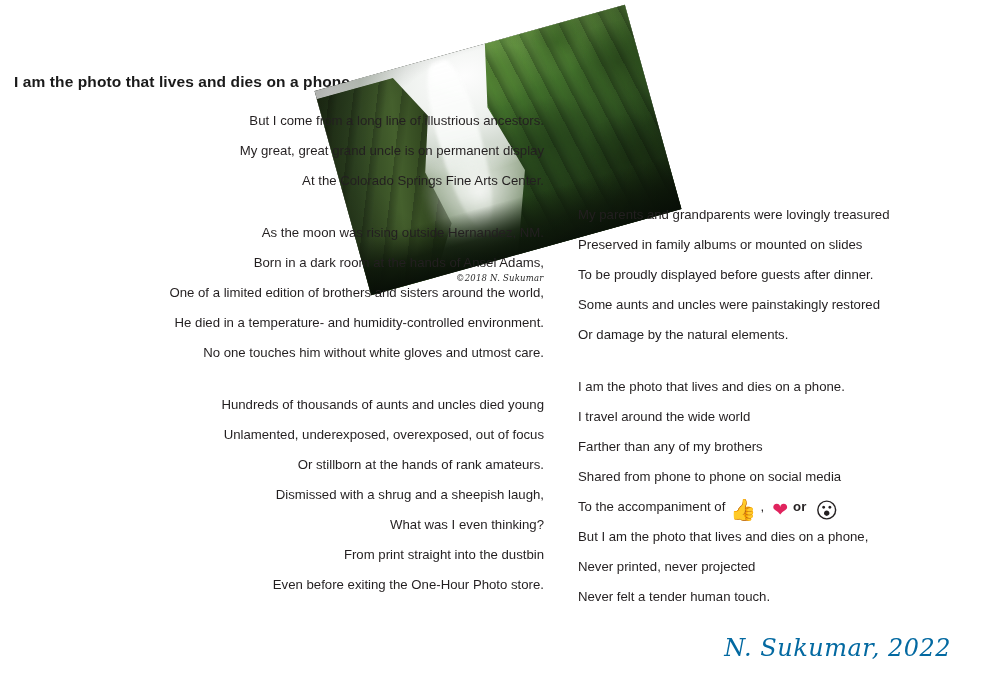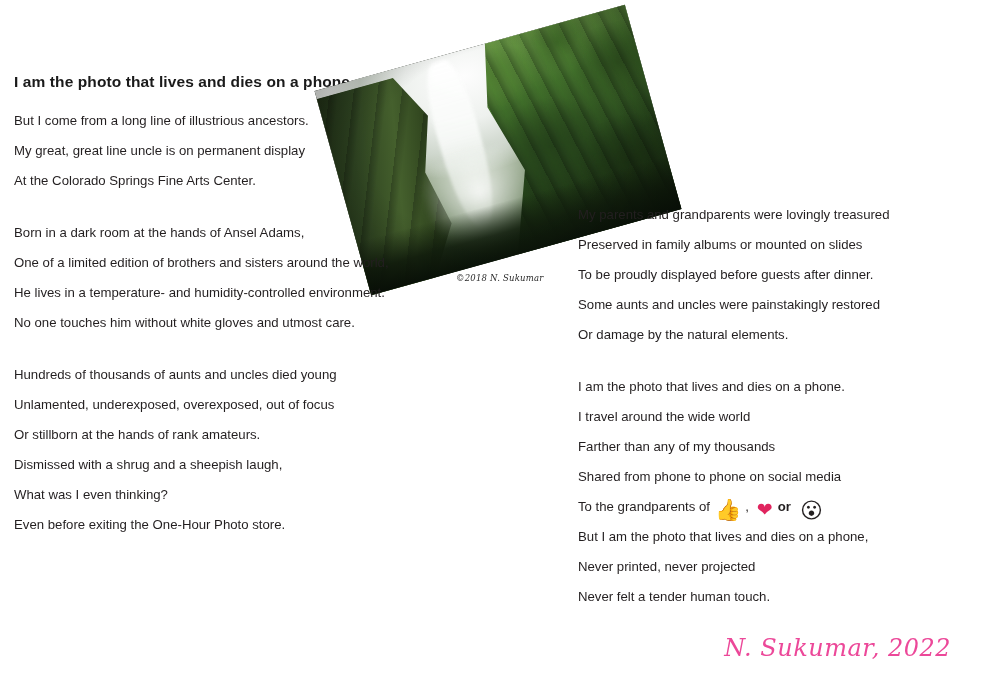--- a/index.html
+++ b/index.html
@@ -33,21 +33,21 @@
     white-space: nowrap;
   }
 
   
   .col {
     position: absolute;
     font-size: 13.2px;
     line-height: 30px;
     color: #231f20;
   }
-  .col-left { left: 14px; top: 106px; width: 530px; }
+  .col-left { left: 14px; top: 106px; width: 530px; text-align: right; }
   .col-right { left: 578px; top: 200px; width: 400px; }
 
   .stanza { margin: 0 0 0 0; }
   .stanza + .stanza { margin-top: 22px; }
   .line { white-space: nowrap; }
 
   
   .line.reactions {
     display: flex;
     align-items: center;
@@ -184,21 +184,21 @@
   }
 
   
   .signature {
     position: absolute;
     right: 44px;
     bottom: 18px;
     font-family: "DejaVu Serif", serif;
     font-style: italic;
     font-size: 24px;
-    color: #ec4899;
+    color: #0369a1;
     letter-spacing: 0.5px;
     white-space: nowrap;
   }
 </style>
 </head>
 <body>
 
 <div class="page">
 
   <div class="poem-title">I am the photo that lives and dies on a phone.</div>
@@ -213,60 +213,62 @@
       <div class="ph-bottom"></div>
       <div class="ph-vignette"></div>
     </div>
   </div>
   <div class="photo-credit">©2018 N. Sukumar</div>
 
   <div class="col col-left">
 
     <div class="stanza">
       <div class="line">But I come from a long line of illustrious ancestors.</div>
-      <div class="line">My great, great line uncle is on permanent display</div>
+      <div class="line">My great, great grand uncle is on permanent display</div>
       <div class="line">At the Colorado Springs Fine Arts Center.</div>
     </div>
 
     <div class="stanza">
+      <div class="line">As the moon was rising outside Hernandez, NM.</div>
       <div class="line">Born in a dark room at the hands of Ansel Adams,</div>
       <div class="line">One of a limited edition of brothers and sisters around the world,</div>
-      <div class="line">He lives in a temperature- and humidity-controlled environment.</div>
+      <div class="line">He died in a temperature- and humidity-controlled environment.</div>
       <div class="line">No one touches him without white gloves and utmost care.</div>
     </div>
 
     <div class="stanza">
       <div class="line">Hundreds of thousands of aunts and uncles died young</div>
       <div class="line">Unlamented, underexposed, overexposed, out of focus</div>
       <div class="line">Or stillborn at the hands of rank amateurs.</div>
       <div class="line">Dismissed with a shrug and a sheepish laugh,</div>
       <div class="line">What was I even thinking?</div>
+      <div class="line">From print straight into the dustbin</div>
       <div class="line">Even before exiting the One-Hour Photo store.</div>
     </div>
 
   </div>
 
   <div class="col col-right">
 
     <div class="stanza">
       <div class="line">My parents and grandparents were lovingly treasured</div>
       <div class="line">Preserved in family albums or mounted on slides</div>
       <div class="line">To be proudly displayed before guests after dinner.</div>
       <div class="line">Some aunts and uncles were painstakingly restored</div>
       <div class="line">Or damage by the natural elements.</div>
     </div>
 
     <div class="stanza">
       <div class="line">I am the photo that lives and dies on a phone.</div>
       <div class="line">I travel around the wide world</div>
-      <div class="line">Farther than any of my thousands</div>
+      <div class="line">Farther than any of my brothers</div>
       <div class="line">Shared from phone to phone on social media</div>
 
       <div class="line reactions">
-        <span class="txt">To the grandparents of</span>
+        <span class="txt">To the accompaniment of</span>
         <span class="emoji thumb">👍</span>
         <span class="sep">,</span>
         <span class="emoji heart">❤</span>
         <span class="orword">or</span>
         <span class="emoji wow">😮</span>
       </div>
 
       <div class="line">But I am the photo that lives and dies on a phone,</div>
       <div class="line">Never printed, never projected</div>
       <div class="line">Never felt a tender human touch.</div>

